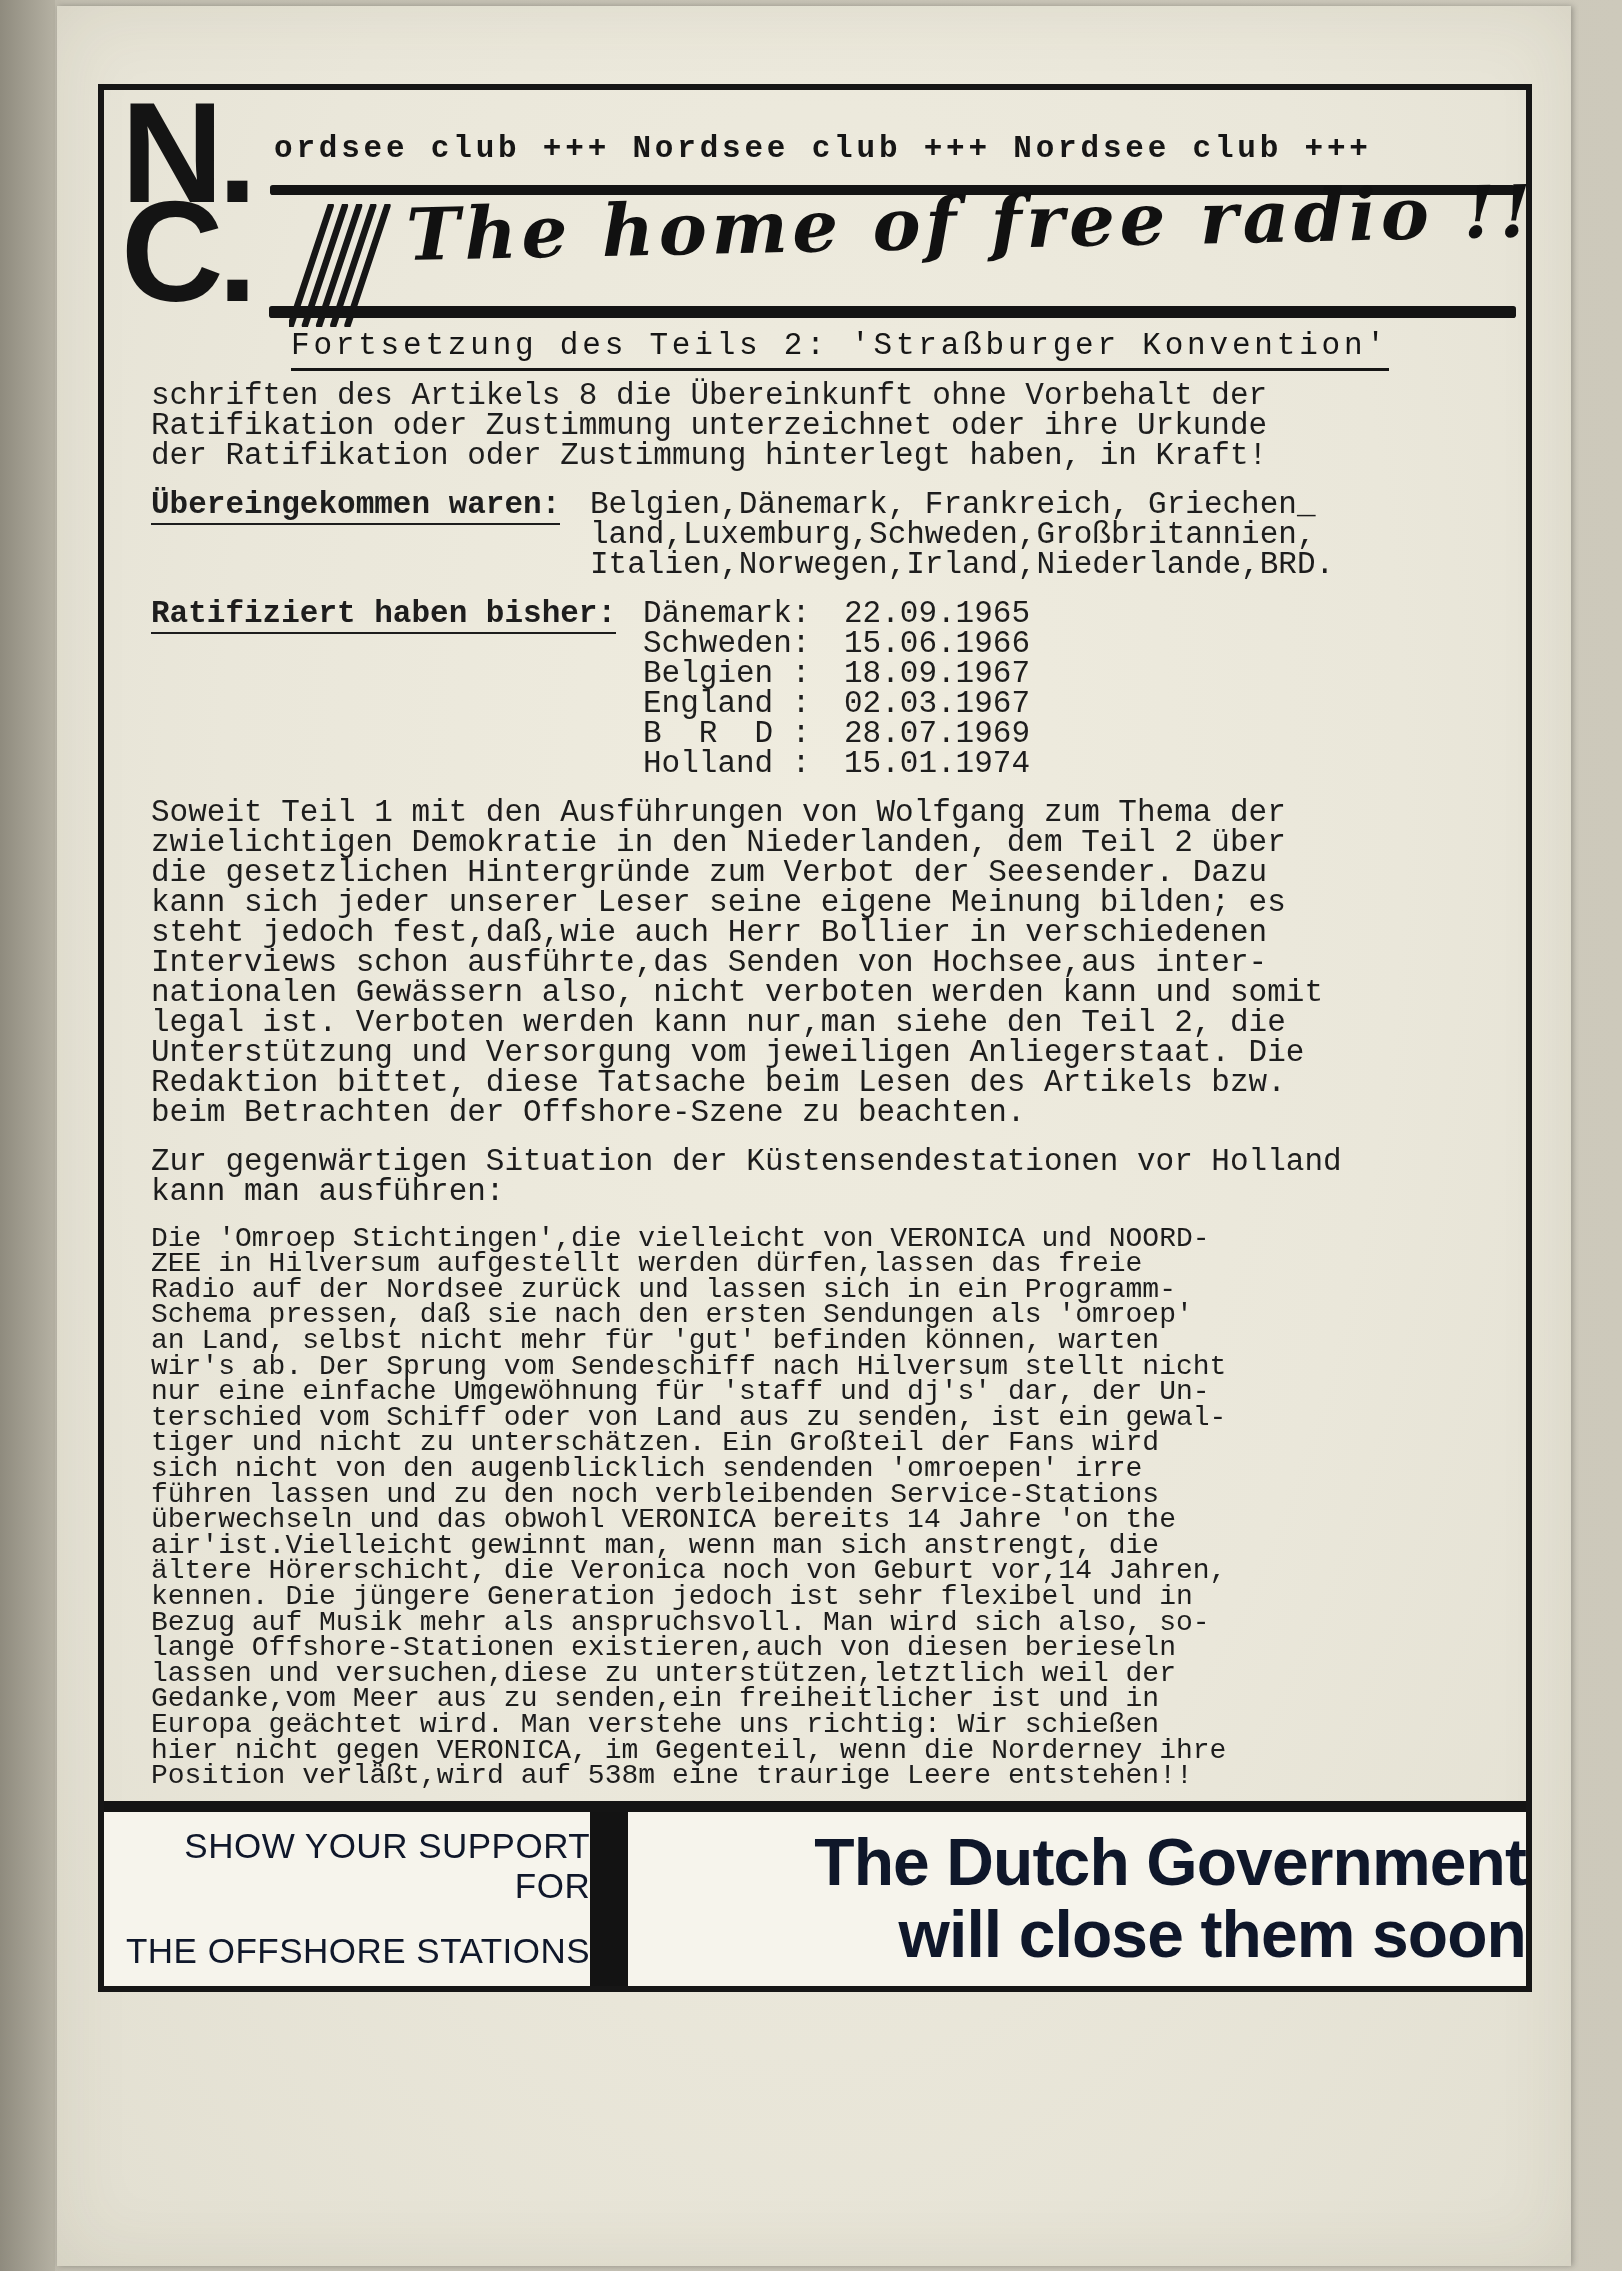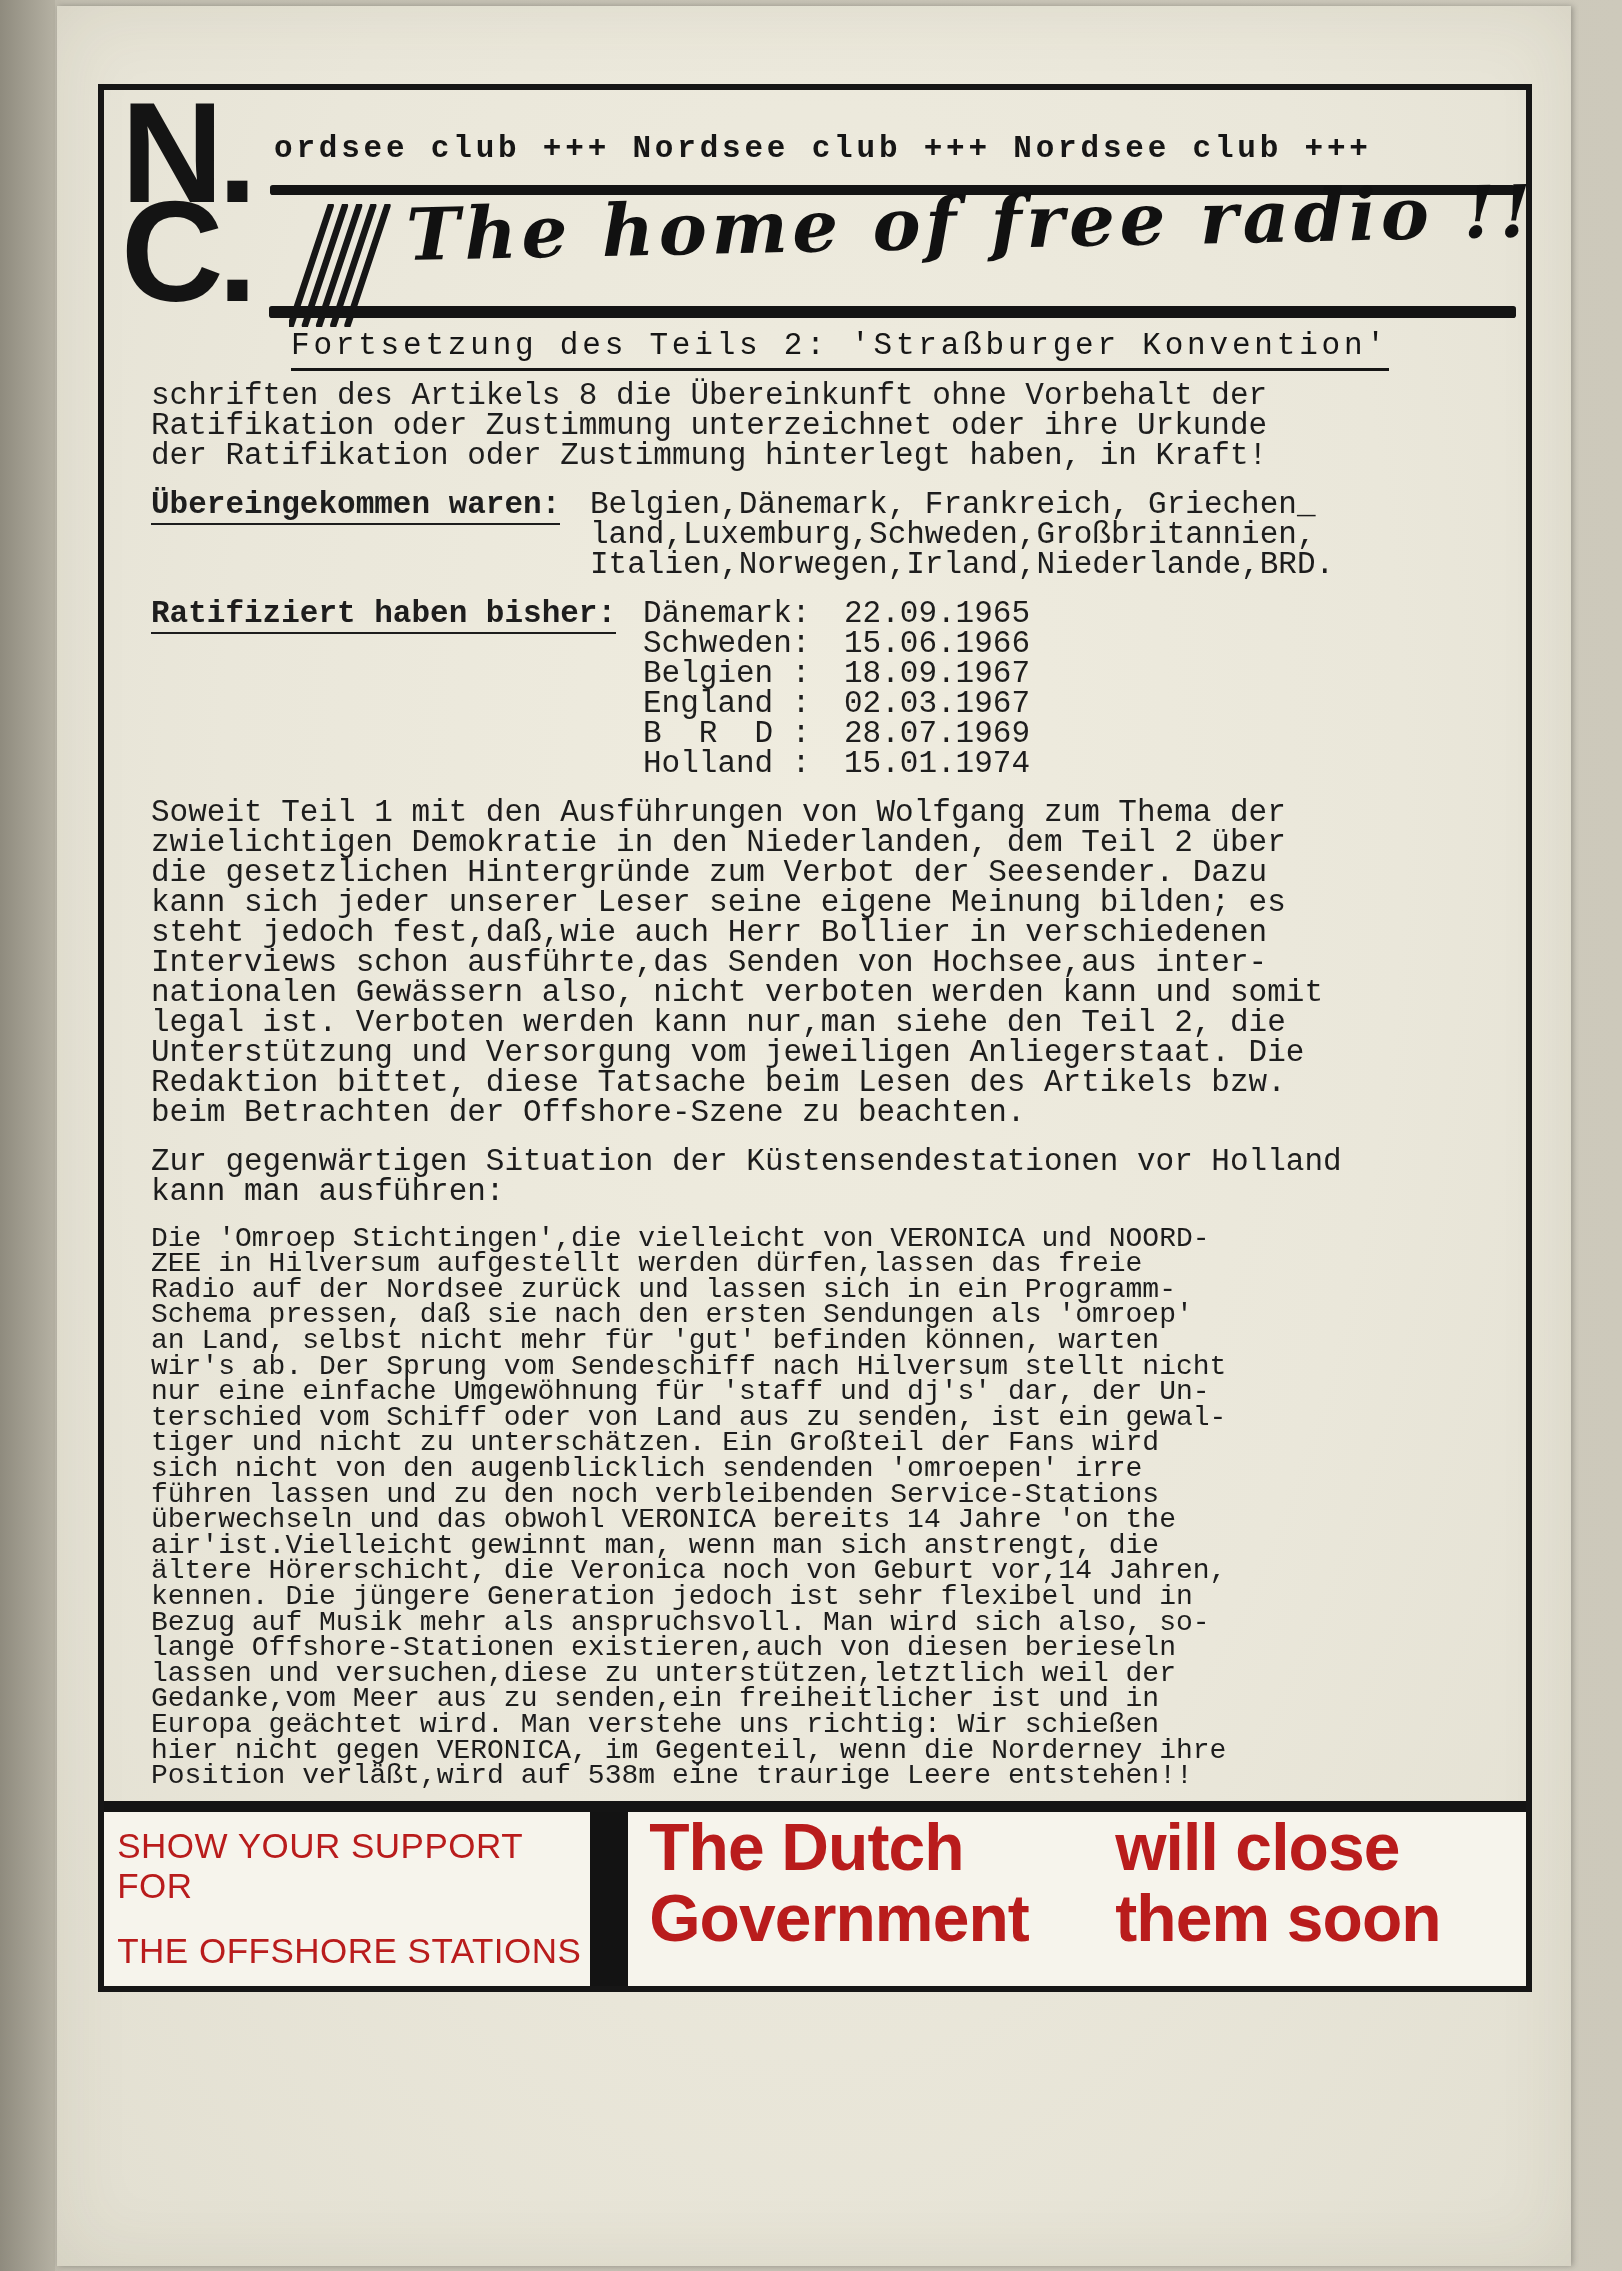--- a/index.html
+++ b/index.html
@@ -64,30 +64,30 @@
   .pre{white-space:pre-line;margin-left:8px;}
   .rat-rows{display:flex;flex-direction:column;}
   .rat-row{display:flex;}
   .rat-country{width:201px;white-space:pre;}
   .rat-date{white-space:pre;}
   
   .banner{
     position:absolute;left:0;right:0;bottom:0;height:174px;
     border-top:11.4px solid #141414;background:#f6f4ec;
     display:flex;align-items:stretch;
-    font-family:"Liberation Sans","DejaVu Sans",sans-serif;color:#b91c1c;
+    font-family:"Liberation Sans","DejaVu Sans",sans-serif;color:#0f172a;text-align:right;
   }
   .banner-left{
     flex:0 0 473px;display:flex;flex-direction:column;justify-content:center;
     padding-left:13.2px;font-size:35px;letter-spacing:0.5px;
   }
   .banner-left div{margin:12.3px 0;}
   .banner-divider{flex:0 0 38px;background:#131313;}
   .banner-right{
-    flex:1;display:flex;flex-direction:row;justify-content:center;
+    flex:1;display:flex;flex-direction:column;justify-content:center;
     padding-left:21px;font-weight:bold;font-size:66px;line-height:1.08;letter-spacing:-0.9px;
   }
 </style>
 </head>
 <body>
 
 <div class="scan">
   <div class="edge-left"></div>
   <div class="paper">
     <div class="frame">

